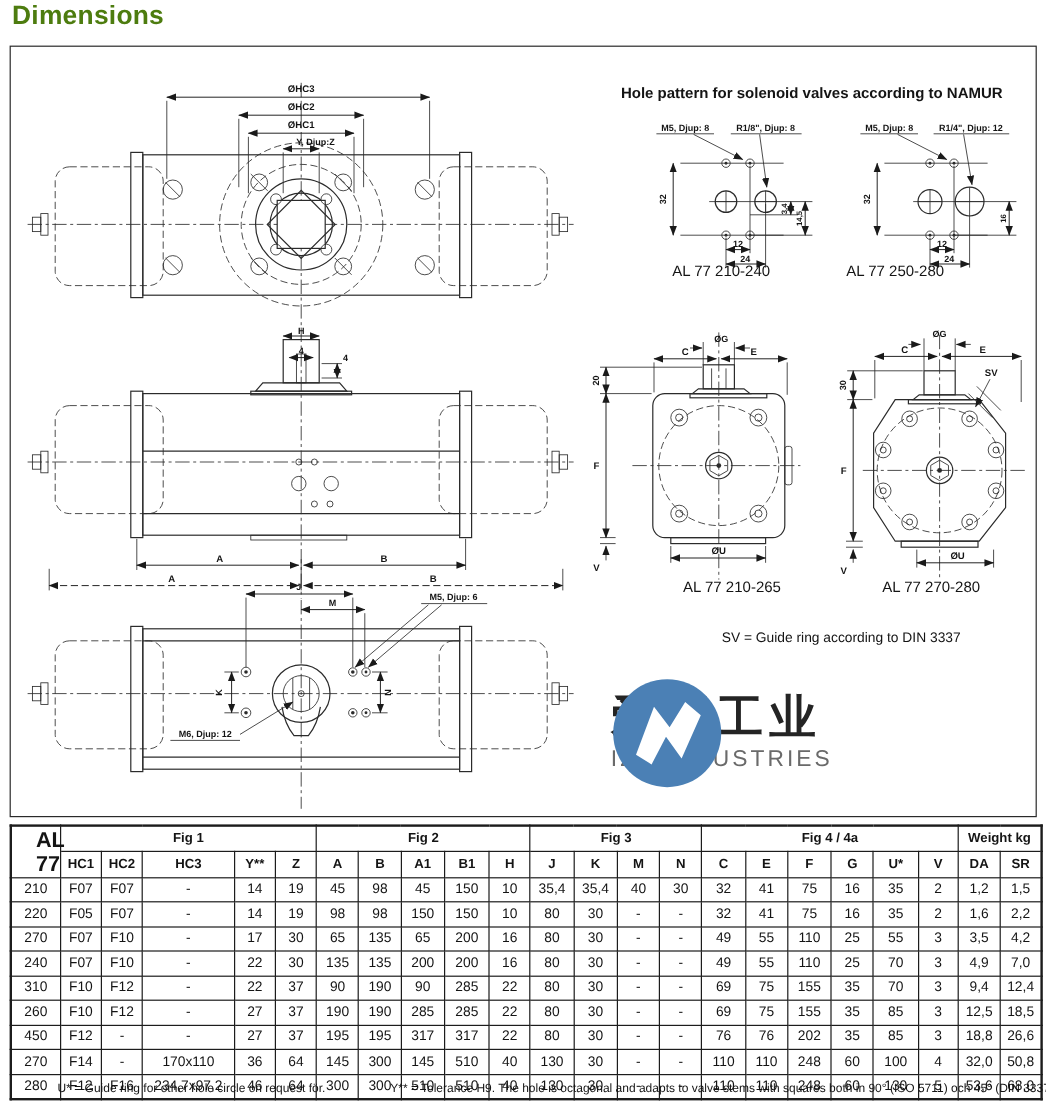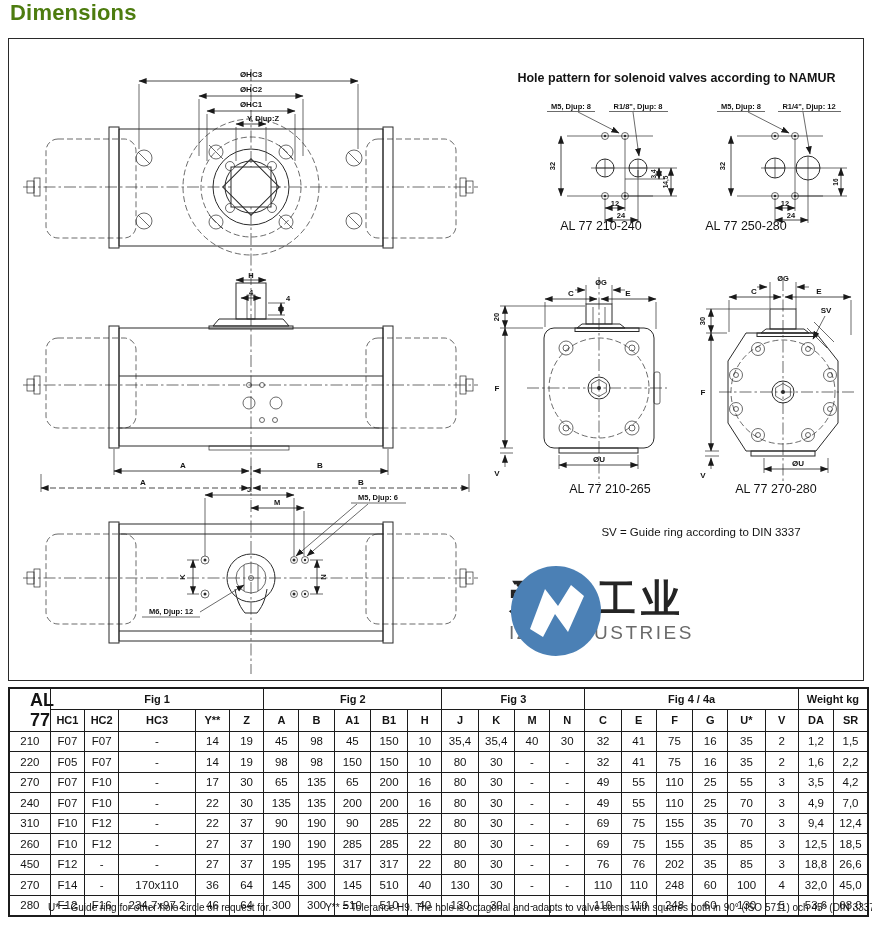--- a/index.html
+++ b/index.html
@@ -685,21 +685,21 @@
             <td>30</td>
             <td>-</td>
             <td>-</td>
             <td>110</td>
             <td>110</td>
             <td>248</td>
             <td>60</td>
             <td>100</td>
             <td>4</td>
             <td>32,0</td>
-            <td>45,0</td>
+            <td>50,8</td>
           </tr>
           <tr>
             <td>280</td>
             <td>F12</td>
             <td>F16</td>
             <td>234,7x97,2</td>
             <td>46</td>
             <td>64</td>
             <td>300</td>
             <td>300</td>

